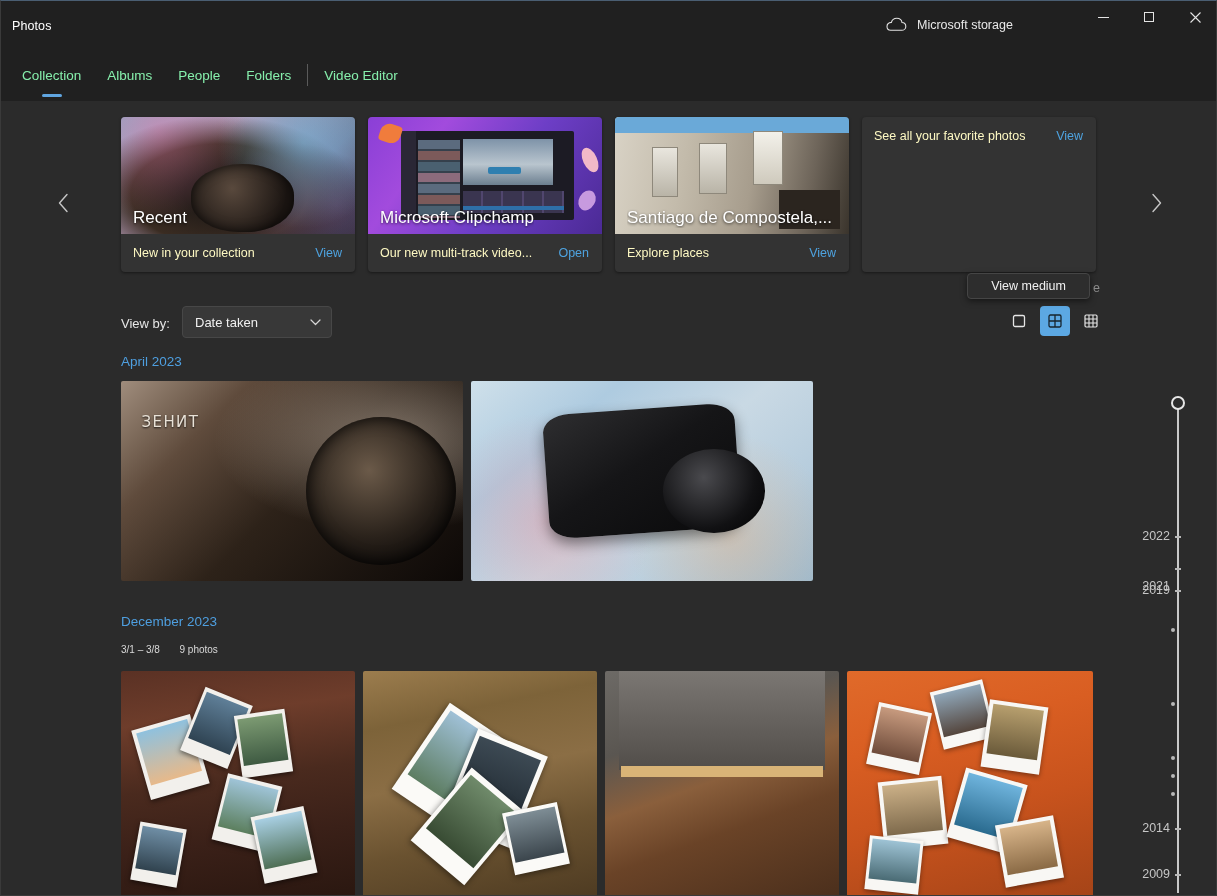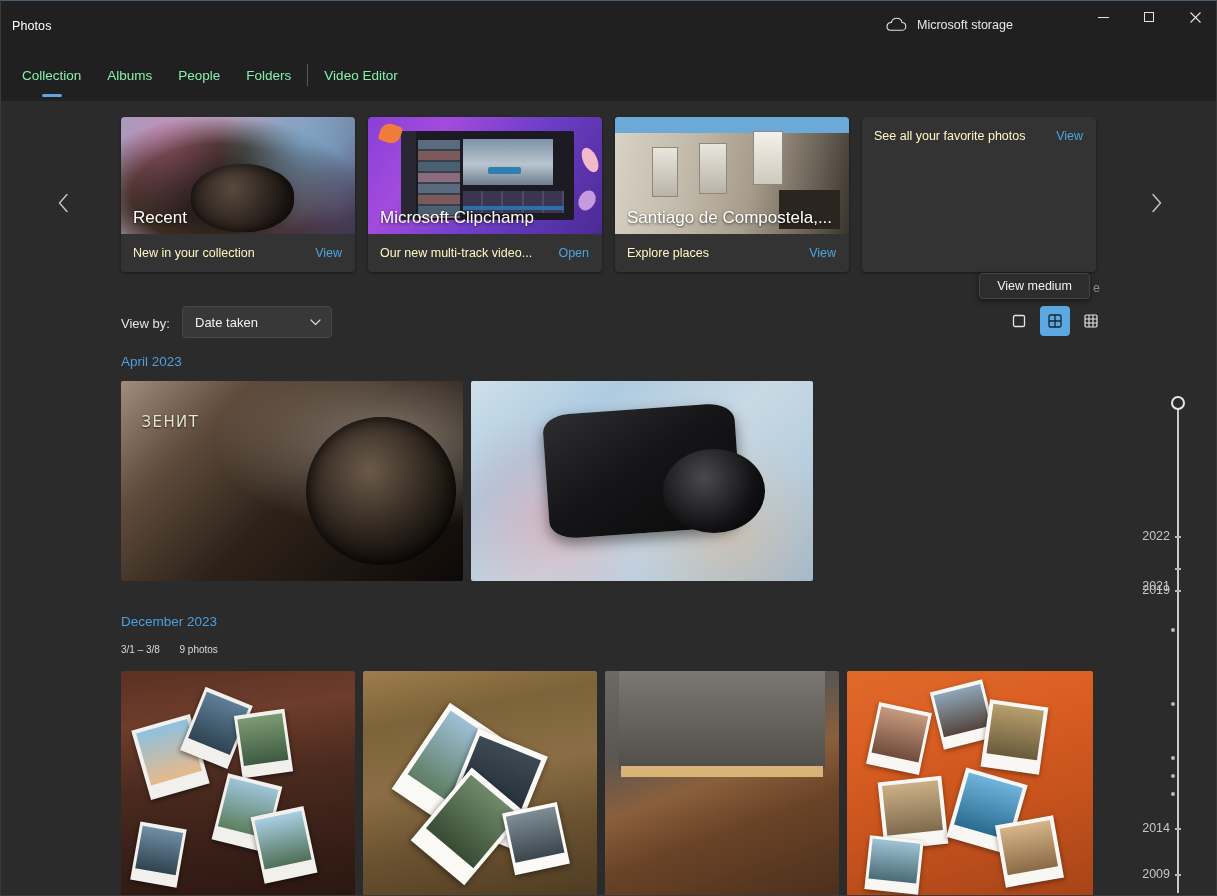--- a/index.html
+++ b/index.html
@@ -234,21 +234,21 @@
     width: 30px; height: 30px; border-radius: 4px;
     display: flex; align-items: center; justify-content: center;
     background: transparent;
   }
   .sizebtn.active { background: #5ca8e3; }
   .tooltip {
     position: absolute; right: 128px; top: -33px;
     background: #2d2d2d;
     border: 1px solid #454545;
     border-radius: 4px;
-    padding: 5px 17px;
+    padding: 5px 23px;
     font-size: 12.5px; color: #f0f0f0;
     box-shadow: 0 2px 6px rgba(0,0,0,.5);
     white-space: nowrap;
     z-index: 20;
   }
   .hidden-label {
     position: absolute; right: 118px; top: -25px;
     font-size: 12.5px; color: #8e8e8e;
     z-index: 10;
   }

